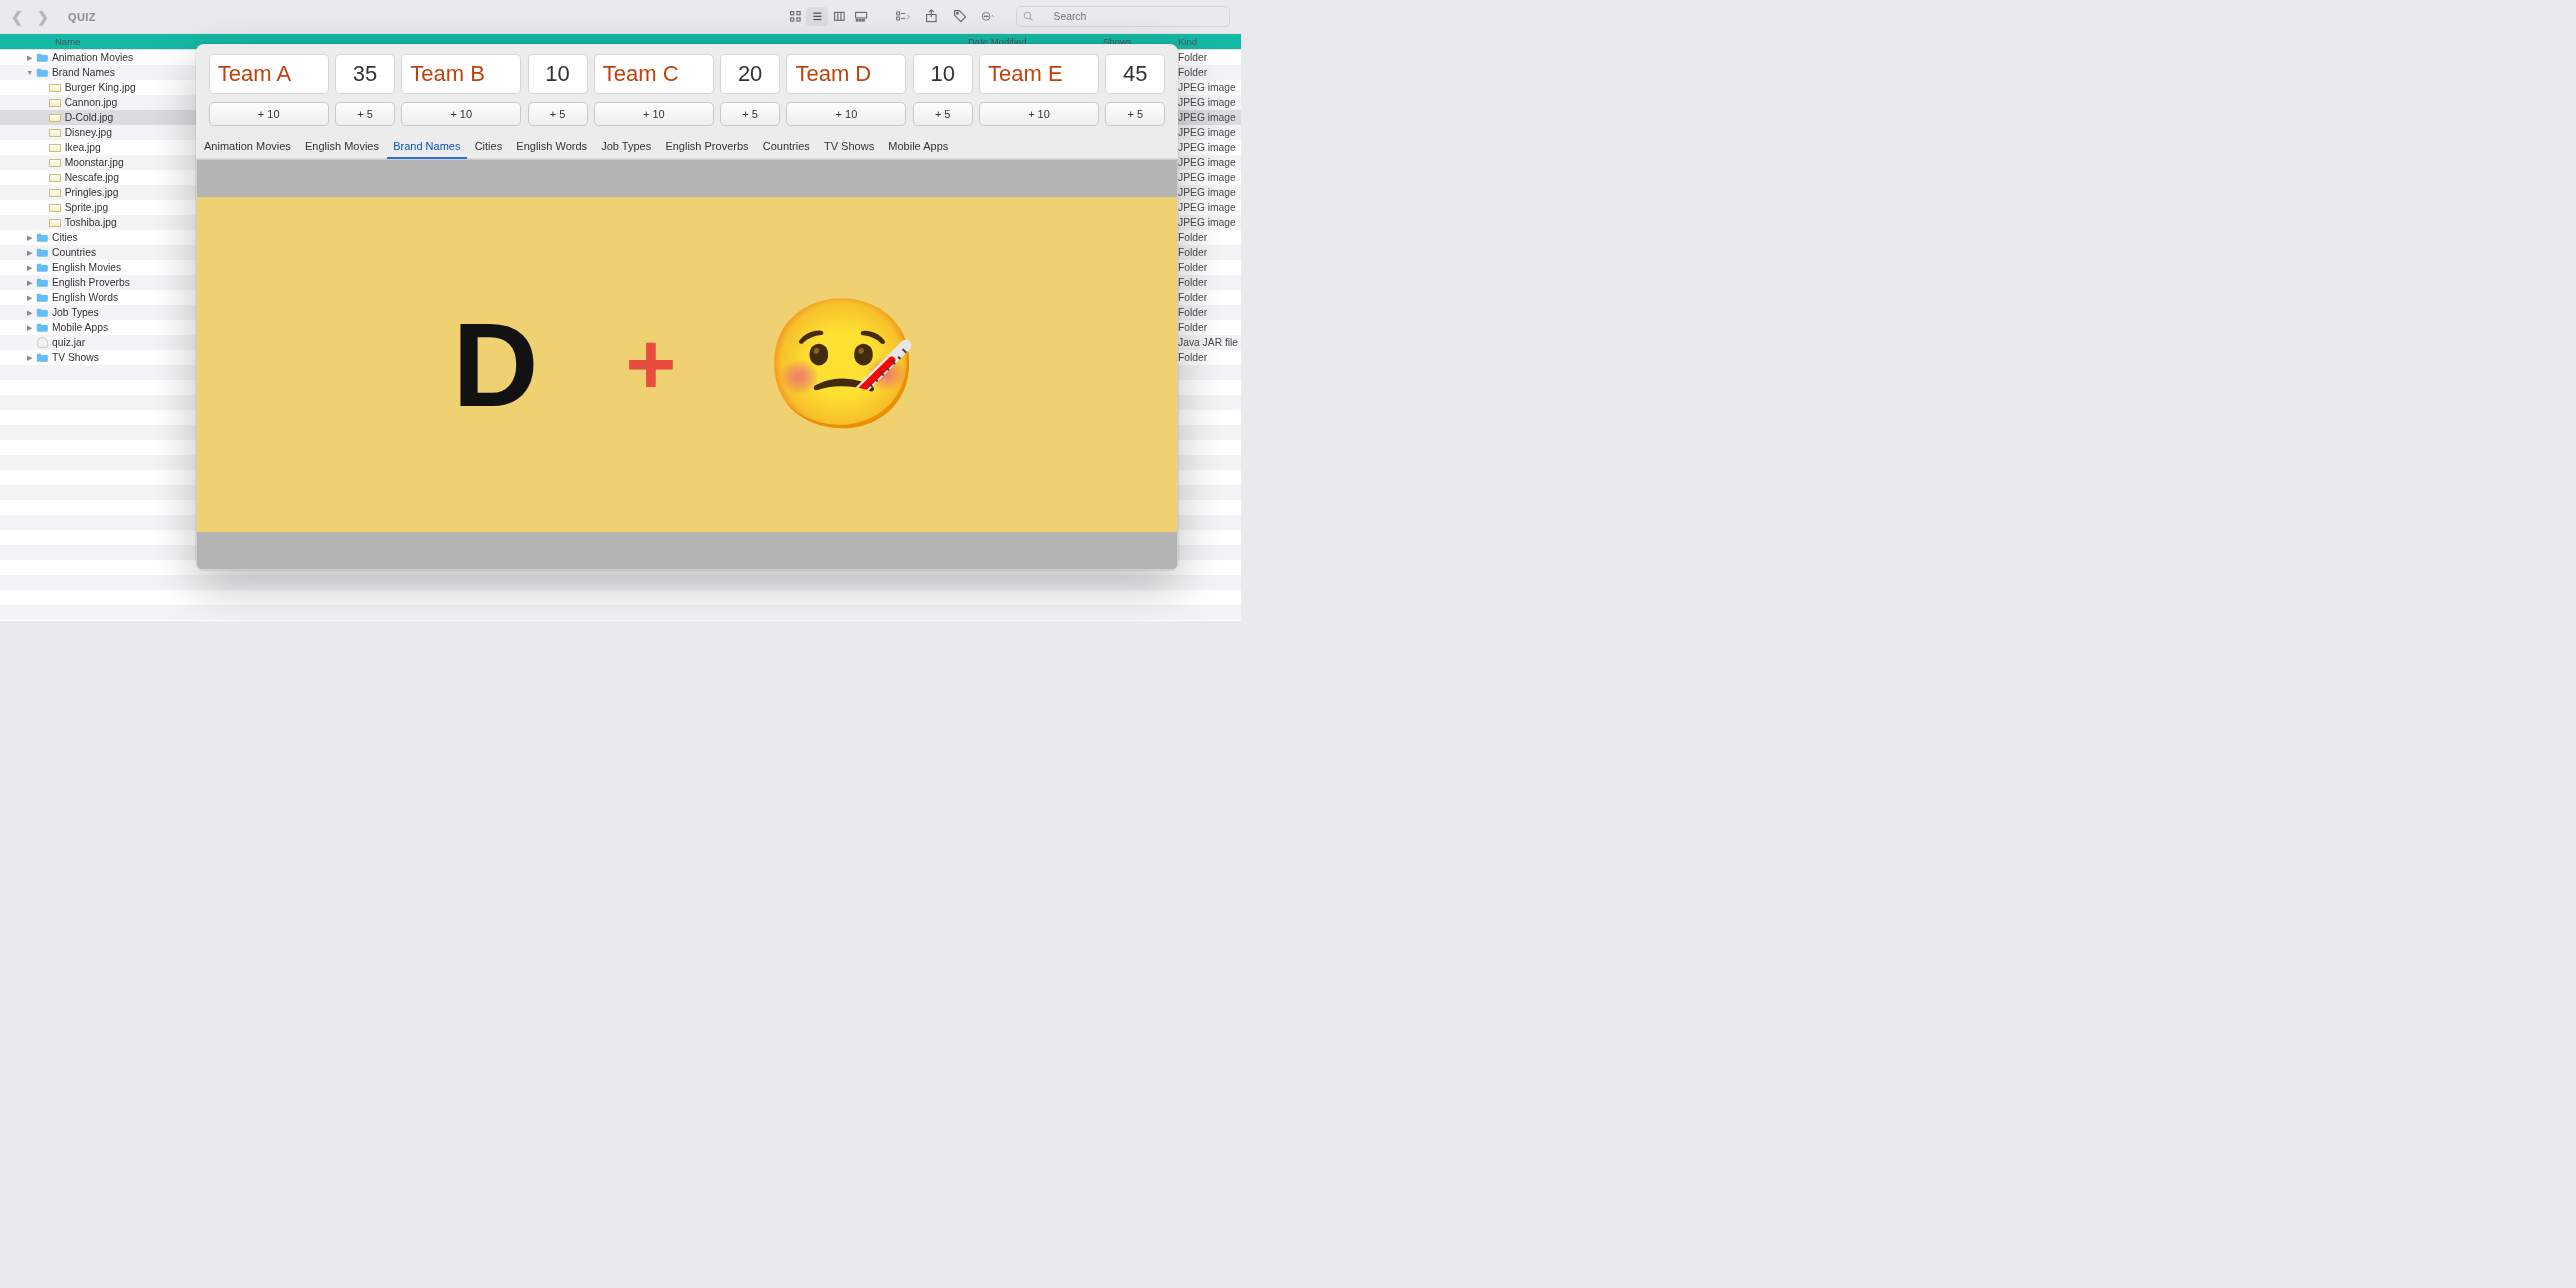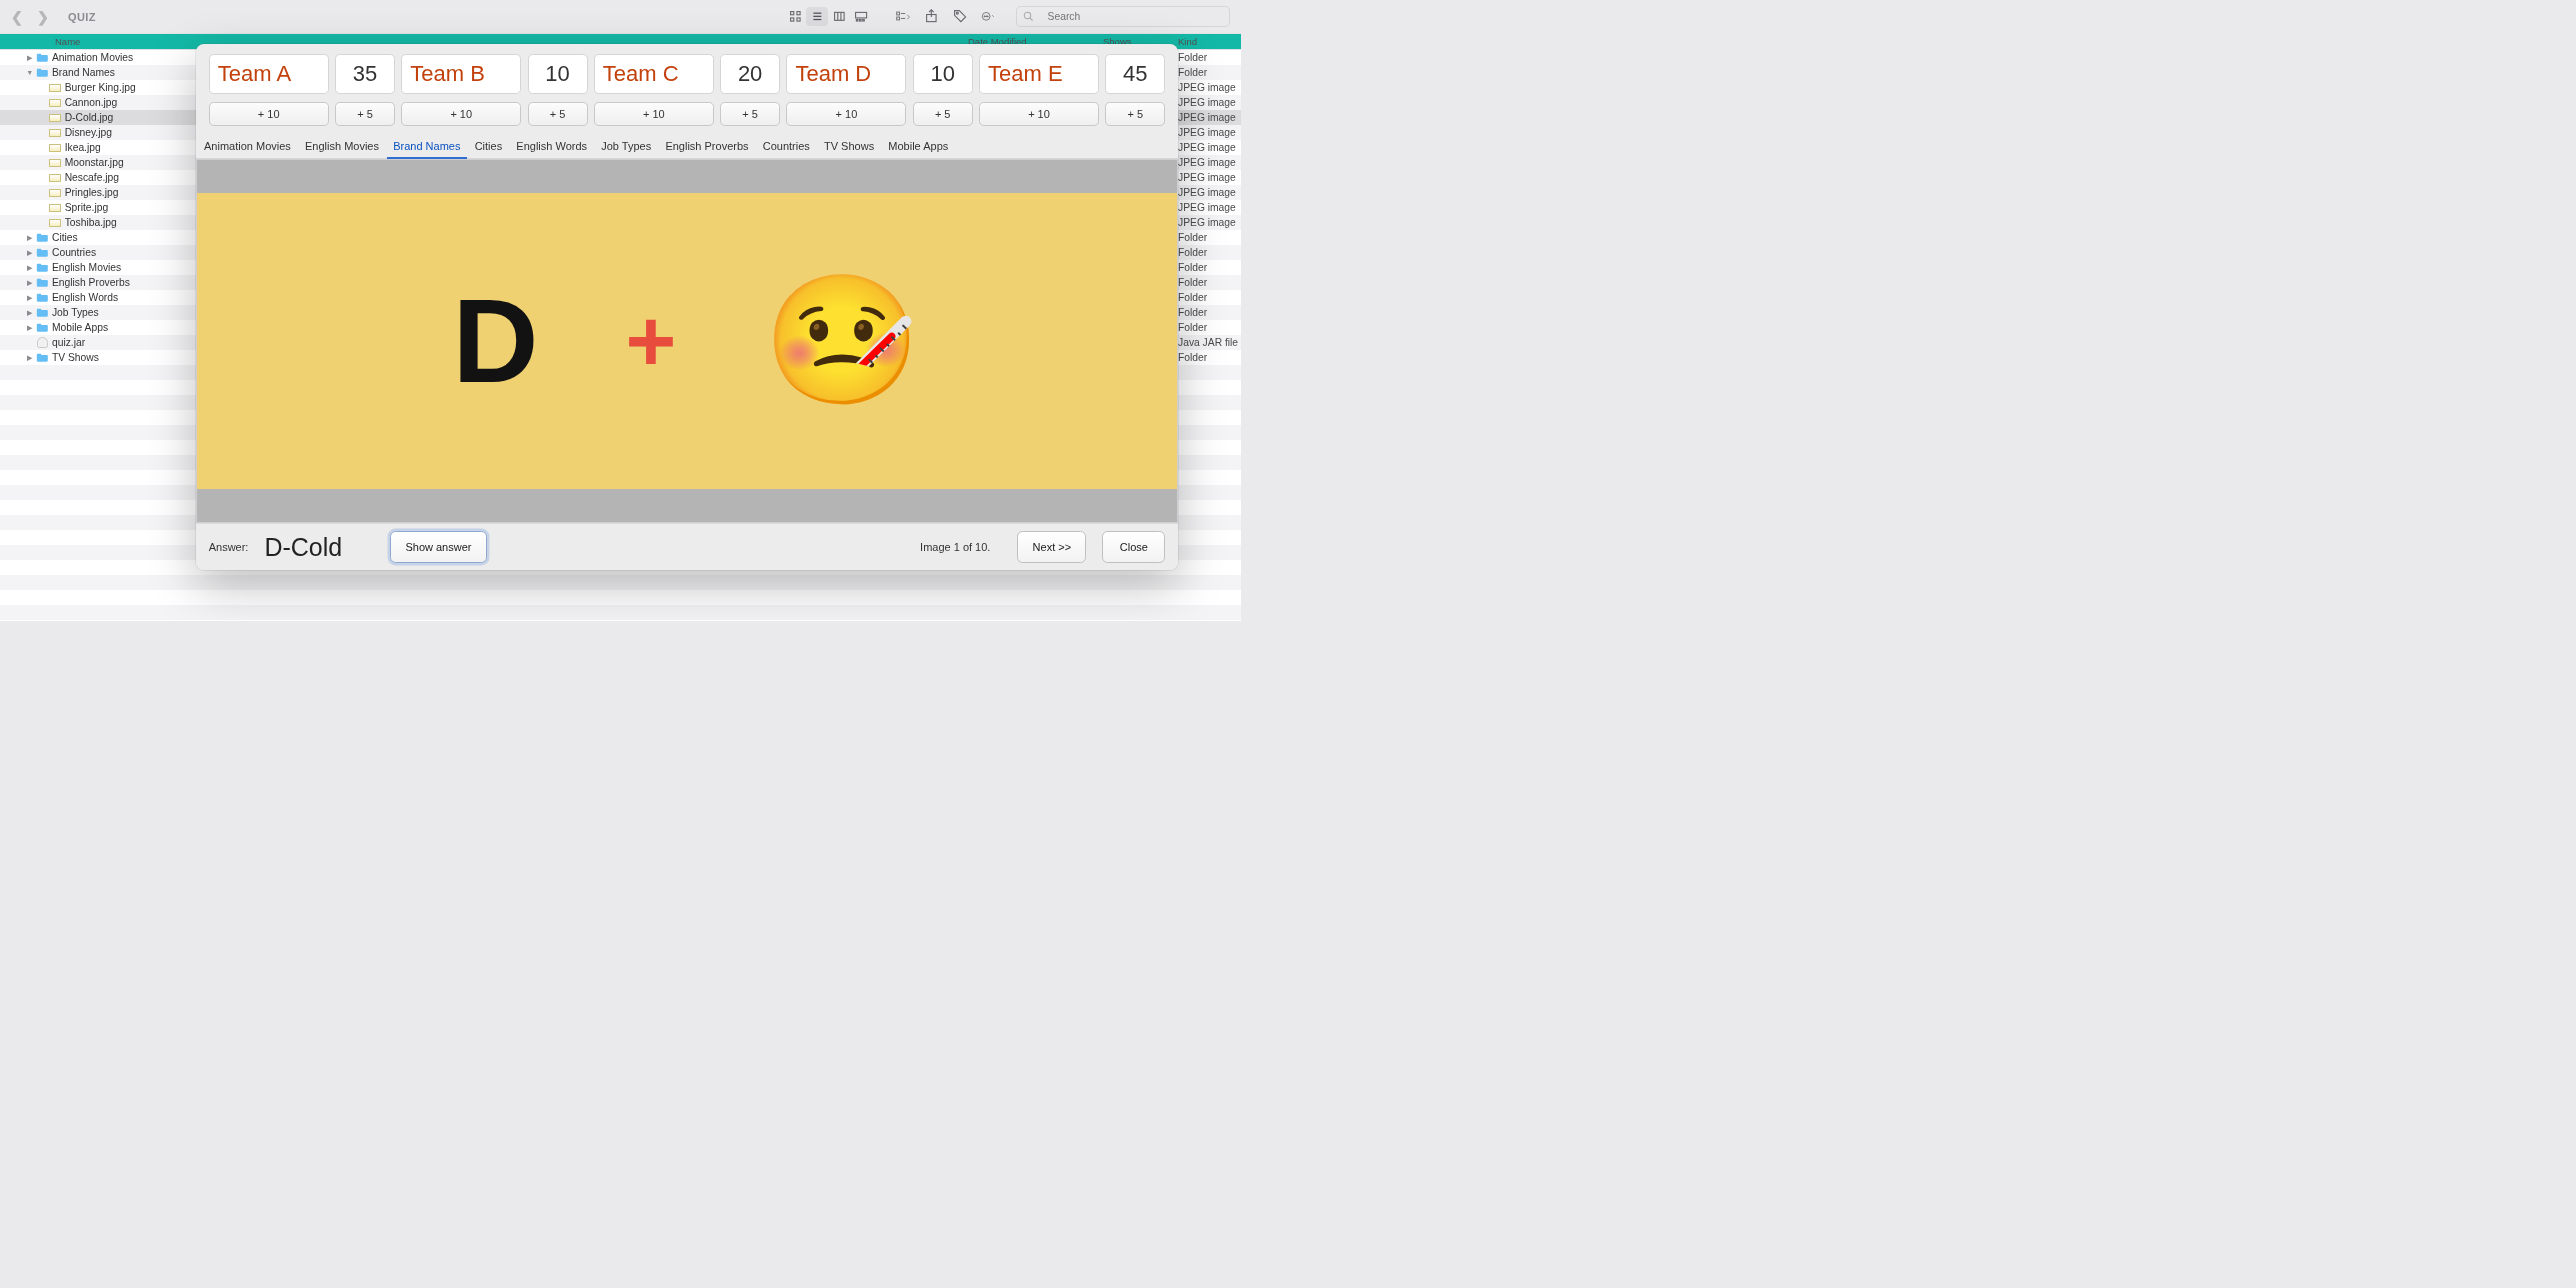--- a/index.html
+++ b/index.html
@@ -17,21 +17,21 @@
 .view-group { display: flex; gap: 0; }
 .view-group .vbtn {
   width: 22px; height: 19px; display: flex; align-items: center; justify-content: center;
   border-radius: 4px; color: #6a696d;
 }
 .view-group .vbtn.active { background: #dcdbde; }
 .tool-icons { display: flex; align-items: center; gap: 14.2px; margin-left: 16px; color: #6a696d; }
 .tool-icons .ico { width: 14.2px; height: 14.2px; display: flex; align-items: center; justify-content: center; }
 .search-box {
   margin-left: 12.7px; width: 214px; height: 20.6px; border: 0.8px solid #d5d4d7; border-radius: 4.7px;
-  background: #eae9eb; display: flex; align-items: center; padding: 0 6.3px; gap: 14px; color: #a9a8ab;
+  background: #eae9eb; display: flex; align-items: center; padding: 0 6.3px; gap: 20px; color: #a9a8ab;
 }
 .search-box input { border: none; background: transparent; outline: none; flex: 1; font-size: 10.3px; color: #555; }
 
 
 .finder-headers {
   height: 17.4px; background: #14b8a6; border-top: 0.8px solid #e2e1e4; border-bottom: 0.8px solid #e2e1e4;
   display: flex; align-items: center; font-size: 9.5px; color: #505053; padding-left: 55px;
 }
 .finder-headers .col-name { flex: 1; }
 .finder-headers .col-date { width: 135px; }
@@ -683,23 +683,14 @@
   <div class="picture-wrap">
     <div class="picture-inner">
       <div class="picture">
         <div class="pic-d">D</div>
         <div class="pic-plus">+</div>
         <div class="pic-emoji">🤒</div>
       </div>
     </div>
   </div>
 
-  <div class="footer">
-    <div class="alabel">Answer:</div>
-    <div class="avalue">D-Cold</div>
-    <div class="btn primary">Show answer</div>
-    <div class="spacer"></div>
-    <div class="pager">Image 1 of 10.</div>
-    <div class="btn">Next &gt;&gt;</div>
-    <div class="btn">Close</div>
-  </div>
 </div>
 
 
 </body></html>

